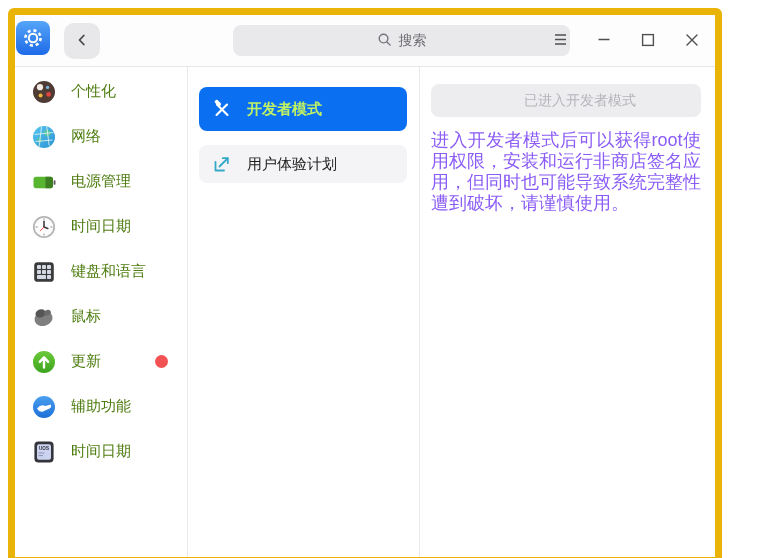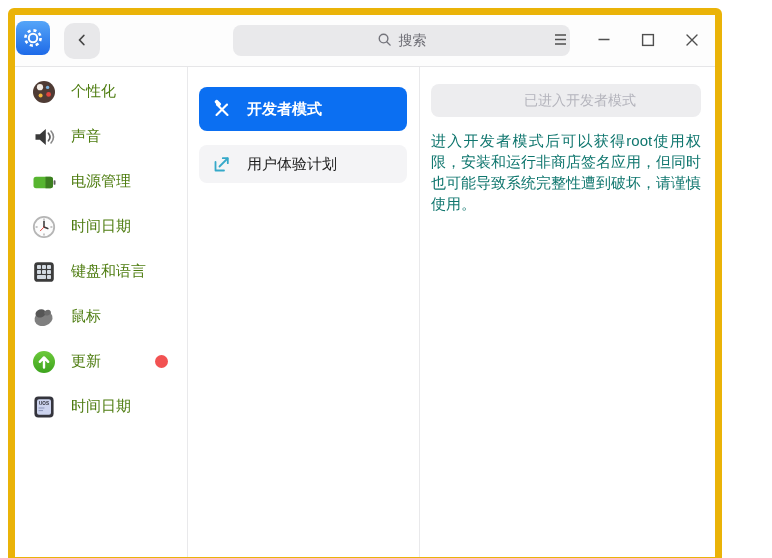--- a/index.html
+++ b/index.html
@@ -29,30 +29,30 @@
   .sicon { width:27px; height:27px; display:flex; align-items:center; justify-content:center; }
   .badge { position:absolute; right:19px; top:16px; width:13px; height:13px; border-radius:50%; background:#f25252; }
   .active-strip { position:absolute; left:6px; bottom:0; width:153px; height:6px;
     background:#0b6ff2; border-radius:6px 6px 0 0; }
 
   .submenu { width:232px; border-right:1px solid #e9e9eb; padding:20px 12px 0 11px; background:#fff; }
   .sub-item { display:flex; align-items:center; gap:15px; padding-left:13px; height:38px;
     border-radius:8px; background:#f4f4f6; margin-bottom:14px; cursor:pointer; }
   .sub-item .mlabel { font-size:15px; color:#1d1d1d; font-weight:500; }
   .sub-item.selected { height:44px; background:#0b6ff2; }
-  .sub-item.selected .mlabel { color:#ffffff; font-weight:600; }
+  .sub-item.selected .mlabel { color:#bef264; font-weight:600; }
   .launch-icon { width:19px; height:19px; border-radius:4px; background:#35a9c9;
     display:flex; flex-direction:column; align-items:center; justify-content:center; gap:3px; }
   .launch-icon i { display:block; width:11px; height:2.4px; background:#fff; border-radius:1px; }
 
   .content { flex:1; padding:17px 14px 0 11px; background:#fff; }
   .dev-btn { display:block; width:100%; height:33px; border:none; border-radius:8px;
     background:#ededef; color:#b4b4bc; font-size:14px; font-weight:500;
     font-family:Liberation Sans, sans-serif;padding-left:28px; }
-  .desc { margin-top:13px; font-size:15px; line-height:21px; color:#0f766e; font-weight:500; text-align:justify; }
+  .desc { margin-top:13px; font-size:18px; line-height:21px; color:#8b5cf6; font-weight:500; text-align:justify; }
 </style>
 </head>
 <body>
 
 <div class="window">
 
   <div class="titlebar">
     <div class="app-icon">
       <svg width="24" height="24" viewBox="0 0 24 24">
         <circle cx="12" cy="12" r="4.2" fill="none" stroke="#fff" stroke-width="2"></circle>
@@ -117,32 +117,39 @@
             <circle cx="13" cy="13" r="11" fill="#4e3b34"></circle>
             <circle cx="9" cy="8.2" r="3.1" fill="#f2ece6"></circle>
             <circle cx="17.6" cy="15.4" r="2.4" fill="#e0453e"></circle>
             <circle cx="9.6" cy="16.6" r="2" fill="#f0b73c"></circle>
             <circle cx="16.6" cy="8.4" r="1.7" fill="#7ab3e0"></circle>
           </svg>
         </span>
         <span class="slabel">个性化</span>
       </div>
 
-
-
-      <div class="side-item">
-        <span class="sicon">
-          <svg width="26" height="26" viewBox="0 0 26 26">
-            <path d="M4.5 10.2 L8.8 10.2 L14.8 5 L14.8 21 L8.8 15.8 L4.5 15.8 Z" fill="#3a3a3a"></path>
-            <path d="M17.4 9.2 q3.2 3.8 0 7.6" stroke="#5a5a5a" stroke-width="1.7" fill="none" stroke-linecap="round"></path>
-            <path d="M20 7 q5 6 0 12" stroke="#8a8a8a" stroke-width="1.6" fill="none" stroke-linecap="round"></path>
-          </svg>
-        </span>
-        <span class="slabel">声音</span>
-      </div>
+      <div class="side-item">
+        <span class="sicon">
+          <svg width="26" height="26" viewBox="0 0 26 26">
+            <defs>
+                <linearGradient id="gnet" x1="0" y1="0" x2="1" y2="1">
+              <stop offset="0" stop-color="#59c6f0"></stop>
+                  <stop offset="1" stop-color="#2b93d3"></stop>
+                </linearGradient>
+              </defs>
+            <circle cx="13" cy="13" r="11" fill="url(#gnet)"></circle>
+            <circle cx="16.2" cy="9" r="3.2" fill="#5ecb8f" opacity="0.75"></circle>
+            <circle cx="8.4" cy="16" r="2.6" fill="#5ecb8f" opacity="0.6"></circle>
+            <path d="M3.5 10.5 L22.5 8.5 M4.5 17.5 L21.5 16 M10.5 2.8 L8.2 22.6 M15.8 2.9 L18.2 21.8" stroke="#e8f7ef" stroke-width="1" fill="none" opacity="0.8"></path>
+          </svg>
+        </span>
+        <span class="slabel">网络</span>
+      </div>
+
+
 
       <div class="side-item">
         <span class="sicon">
           <svg width="26" height="26" viewBox="0 0 26 26">
             <rect x="2.5" y="7.8" width="19.5" height="11.4" rx="2.6" fill="#57b530"></rect>
             <path d="M14.5 7.8 L19.4 7.8 a2.6 2.6 0 0 1 2.6 2.6 L22 16.6 a2.6 2.6 0 0 1 -2.6 2.6 L14.5 19.2 Z" fill="#3c7e20"></path>
             <rect x="22.6" y="11.2" width="1.9" height="4.6" rx="0.9" fill="#5d5d5d"></rect>
           </svg>
         </span>
         <span class="slabel">电源管理</span>
@@ -206,20 +213,35 @@
                 </linearGradient>
               </defs>
             <circle cx="13" cy="13" r="11" fill="url(#gup)"></circle>
             <path d="M13 18.6 L13 8.8 M8.8 12.8 L13 8.4 L17.2 12.8" stroke="#fff" stroke-width="2.4" fill="none" stroke-linecap="round" stroke-linejoin="round"></path>
           </svg>
         </span>
         <span class="slabel">更新</span>
         <span class="badge"></span>
       </div>
 
+      <div class="side-item">
+        <span class="sicon">
+          <svg width="26" height="26" viewBox="0 0 26 26">
+            <defs>
+                <linearGradient id="gas" x1="0" y1="0" x2="0" y2="1">
+              <stop offset="0" stop-color="#4aa0f0"></stop>
+                  <stop offset="1" stop-color="#1d6fd8"></stop>
+                </linearGradient>
+              </defs>
+            <circle cx="13" cy="13" r="11" fill="url(#gas)"></circle>
+            <path d="M6 14.5 Q10 9.5 14.5 12 L19.5 10.5 Q21.2 13 18.5 14.6 L12 17.6 Q8.3 18.6 6 14.5 Z" fill="#fff"></path>
+          </svg>
+        </span>
+        <span class="slabel">辅助功能</span>
+      </div>
 
       <div class="side-item">
         <span class="sicon">
           <svg width="26" height="26" viewBox="0 0 26 26">
             <rect x="3.4" y="2.6" width="19.2" height="20.8" rx="4" fill="#34343c"></rect>
             <rect x="6" y="5.2" width="14" height="15.6" rx="2" fill="#ccd3ee"></rect>
             <text x="13" y="10.6" font-size="4.6" text-anchor="middle" fill="#2e2e38" font-weight="bold">UOS</text>
             <g stroke="#8a93b8" stroke-width="1">
               <line x1="7.6" y1="14" x2="13.4" y2="14"></line>
                 <line x1="7.6" y1="16.6" x2="12" y2="16.6"></line>

